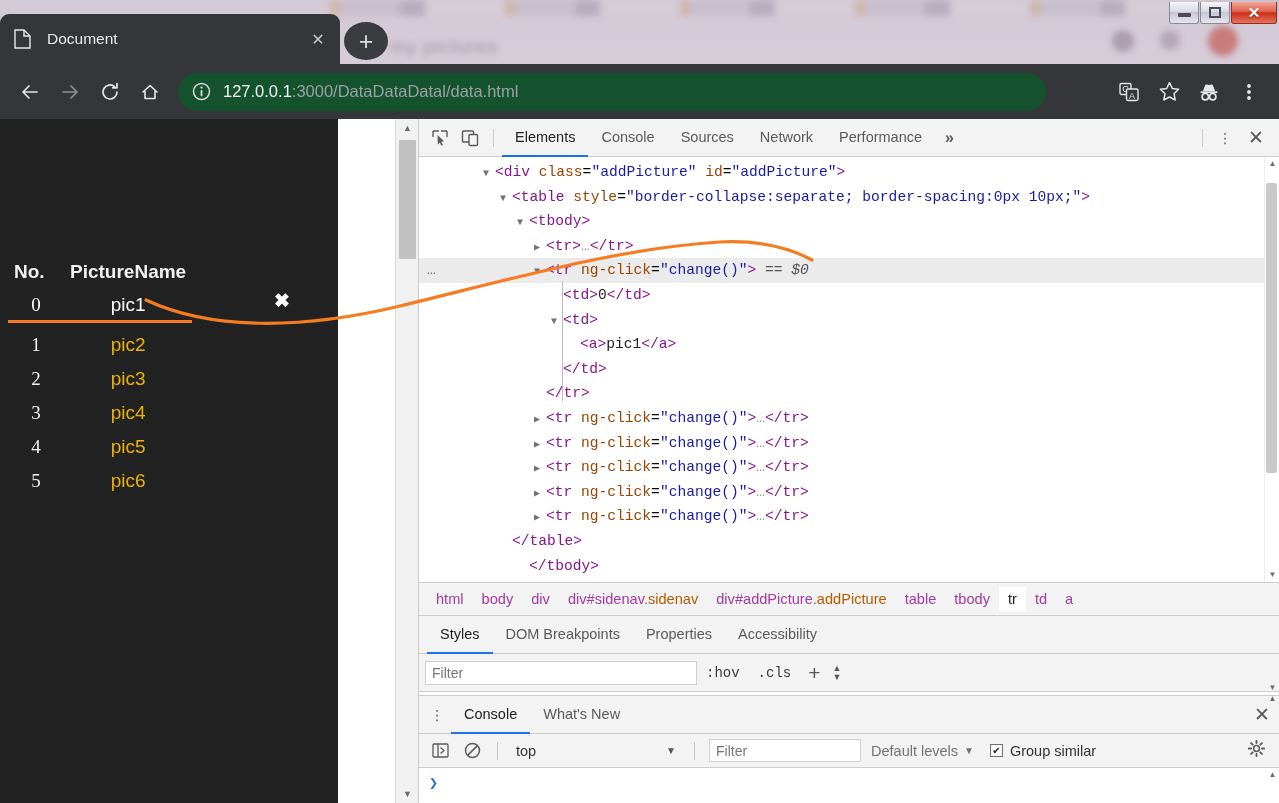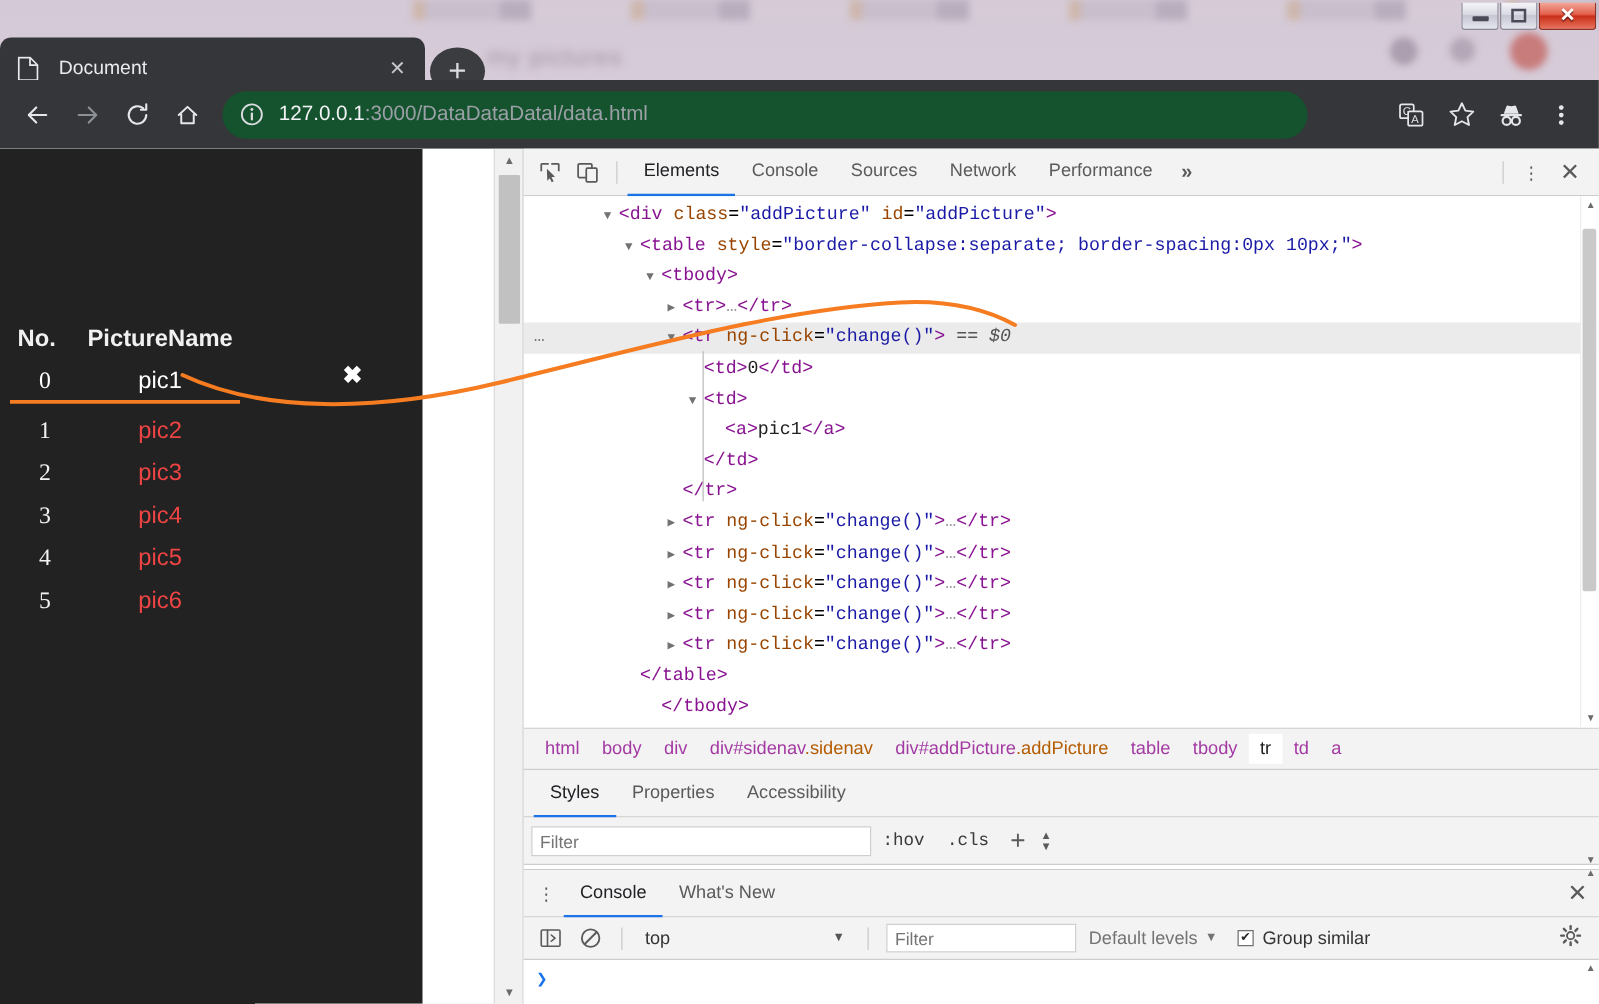--- a/index.html
+++ b/index.html
@@ -56,21 +56,21 @@
   }
   .win-min-glyph { width: 13px; height: 4px; background: #4a4a58; border-radius:1px; margin-top:5px;}
   .win-max-glyph { width: 12px; height: 11px; border: 2px solid #4a4a58; }
   .win-close-glyph {
     color: #fff; font-size: 15px; font-weight: bold; line-height: 1;
     text-shadow: 0 1px 1px rgba(0,0,0,.45);
   }
 
   
   #tabstrip {
-    position: absolute; left: 0; top: 16px; width: 1279px; height: 56px;
+    position: absolute; left: 0; top: 0; width: 1279px; height: 56px;
   }
   #tab-document {
     position: absolute; left: 0; top: 6px; width: 340px; height: 50px;
     background: #35363a; border-radius: 9px 9px 0 0;
     display: flex; align-items: center; padding: 0 10px 0 14px;
   }
   #tab-favicon {
     width: 17px; height: 20px; position: relative; flex: none; margin-right: 16px;
   }
   #tab-favicon svg { display:block; }
@@ -127,21 +127,21 @@
   #addPicture {
     position: absolute; left: 0; top: 132px; width: 338px;
   }
   #pic-table { border-collapse: separate; border-spacing: 0px 10px; margin-left: 8px; }
   #pic-table th {
     font-size: 19px; color: #f1f1f1; font-weight: bold; text-align: left;
     padding: 0 6px;
   }
   #pic-table th.col-no { width: 56px; text-align: left; }
   #pic-table td {
-    font-size: 19px; color: #ef4444; padding: 1px 6px; text-align: center;
+    font-size: 19px; color: #eab308; padding: 1px 6px; text-align: center;
   }
   #pic-table td.cell-no { color: #f2f2f2; width: 56px; font-family: "Liberation Serif", serif; font-size: 19px;}
   #pic-table td.cell-name { text-align: center; min-width: 120px; }
   #pic-table tr.selected td { color: #ffffff; }
   #pic-table tr.selected { outline: none; }
   #pic-table tr.selected td { border-bottom: 3px solid #f57c20; padding-bottom: 4px; }
 
   
   #page-scrollbar {
     position: absolute; left: 395px; top: 0; width: 23px; height: 684px;
@@ -511,20 +511,21 @@
         <span class="crumb"><span>div#addPicture</span><span class="cls">.addPicture</span></span>
         <span class="crumb"><span>table</span></span>
         <span class="crumb"><span>tbody</span></span>
         <span class="crumb active"><span>tr</span></span>
         <span class="crumb"><span>td</span></span>
         <span class="crumb"><span>a</span></span>
       </div>
 
     <div id="styles-tabbar">
       <div class="dt-tab active">Styles</div>
+      <div class="dt-tab">DOM Breakpoints</div>
       <div class="dt-tab">Properties</div>
       <div class="dt-tab">Accessibility</div>
     </div>
     <div id="styles-toolbar">
       <input id="styles-filter" type="text" placeholder="Filter" style="">
       <span class="styles-btn">:hov</span>
       <span class="styles-btn">.cls</span>
       <span class="plus-btn">+</span>
       <span class="spin">
         <span>▲</span>

